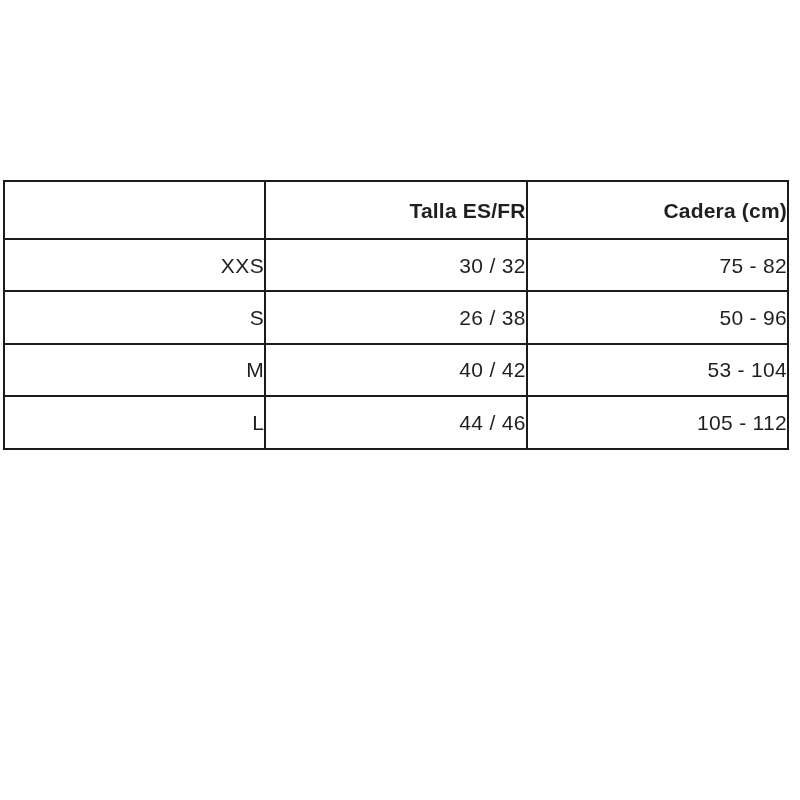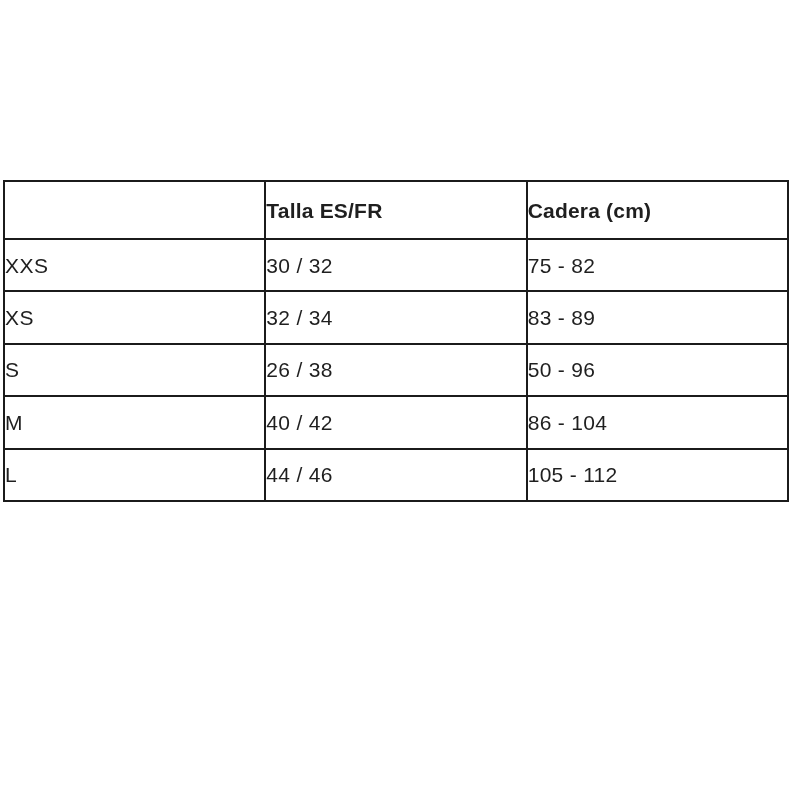--- a/index.html
+++ b/index.html
@@ -22,21 +22,21 @@
     width: 786px;
   }
   table.size-table {
     border-collapse: collapse;
     table-layout: fixed;
     width: 100%;
   }
   table.size-table th,
   table.size-table td {
     border: 2px solid #1b1b1b;
-    text-align: left;
+    text-align: right;
     vertical-align: middle;
     padding: 0;
     font-size: 21px;
     line-height: 1;
     background: #ffffff;
   }
   table.size-table col {
     width: 33.33%;
   }
   tr.header-row {
@@ -76,33 +76,28 @@
         <th>Cadera (cm)</th>
       </tr>
     </thead>
     <tbody>
       <tr class="data-row">
         <td class="size-cell">XXS</td>
         <td class="value-cell">30 / 32</td>
         <td class="value-cell">75 - 82</td>
       </tr>
       <tr class="data-row">
-        <td class="size-cell">XS</td>
-        <td class="value-cell">32 / 34</td>
-        <td class="value-cell">83 - 89</td>
-      </tr>
-      <tr class="data-row">
         <td class="size-cell">S</td>
         <td class="value-cell">26 / 38</td>
         <td class="value-cell">50 - 96</td>
       </tr>
       <tr class="data-row">
         <td class="size-cell">M</td>
         <td class="value-cell">40 / 42</td>
-        <td class="value-cell">86 - 104</td>
+        <td class="value-cell">53 - 104</td>
       </tr>
       <tr class="data-row">
         <td class="size-cell">L</td>
         <td class="value-cell">44 / 46</td>
         <td class="value-cell">105 - 112</td>
       </tr>
     </tbody>
   </table>
 </div>
 

